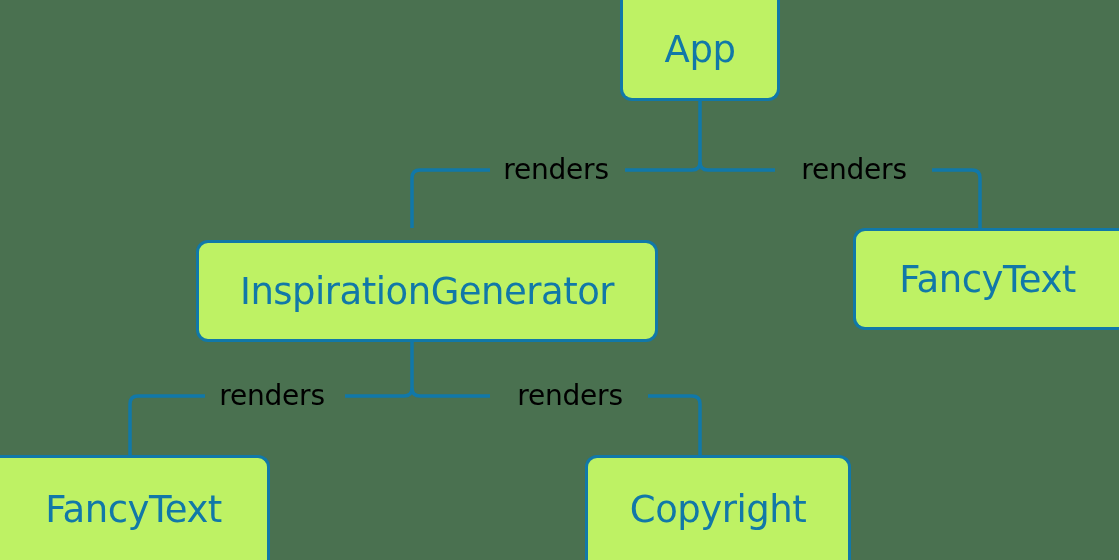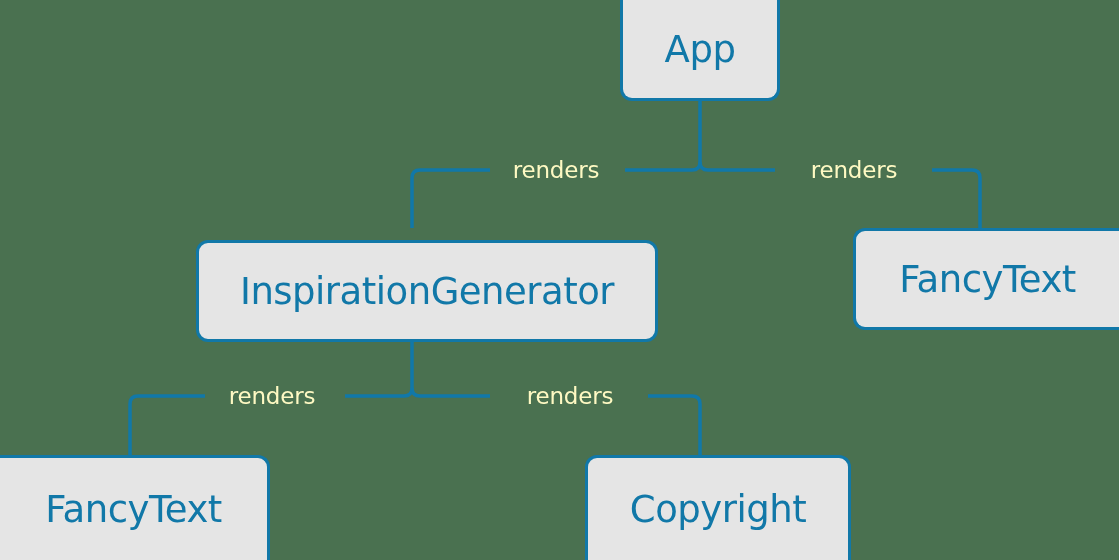--- a/index.html
+++ b/index.html
@@ -29,33 +29,33 @@
   }
   .edge-path {
     fill: none;
     stroke: #1178a8;
     stroke-width: 3.5;
     stroke-linecap: butt;
     stroke-linejoin: round;
   }
   .edge-label {
     position: absolute;
-    color: #fef9c3;
+    color: #000000;
     font-family: "DejaVu Sans", sans-serif;
-    font-size: 23px;
+    font-size: 28px;
     font-weight: 500;
     line-height: 1;
     letter-spacing: -0.2px;
     white-space: nowrap;
     transform: translate(-50%, -50%);
     text-align: center;
   }
   .node-box {
     position: absolute;
-    background: #e5e5e5;
+    background: #bef264;
     border: 3.5px solid #1178a8;
     border-radius: 12px;
     box-sizing: border-box;
     display: flex;
     align-items: center;
     justify-content: center;
   }
   .node-label {
     color: #1178a8;
     font-family: "DejaVu Sans", sans-serif;

